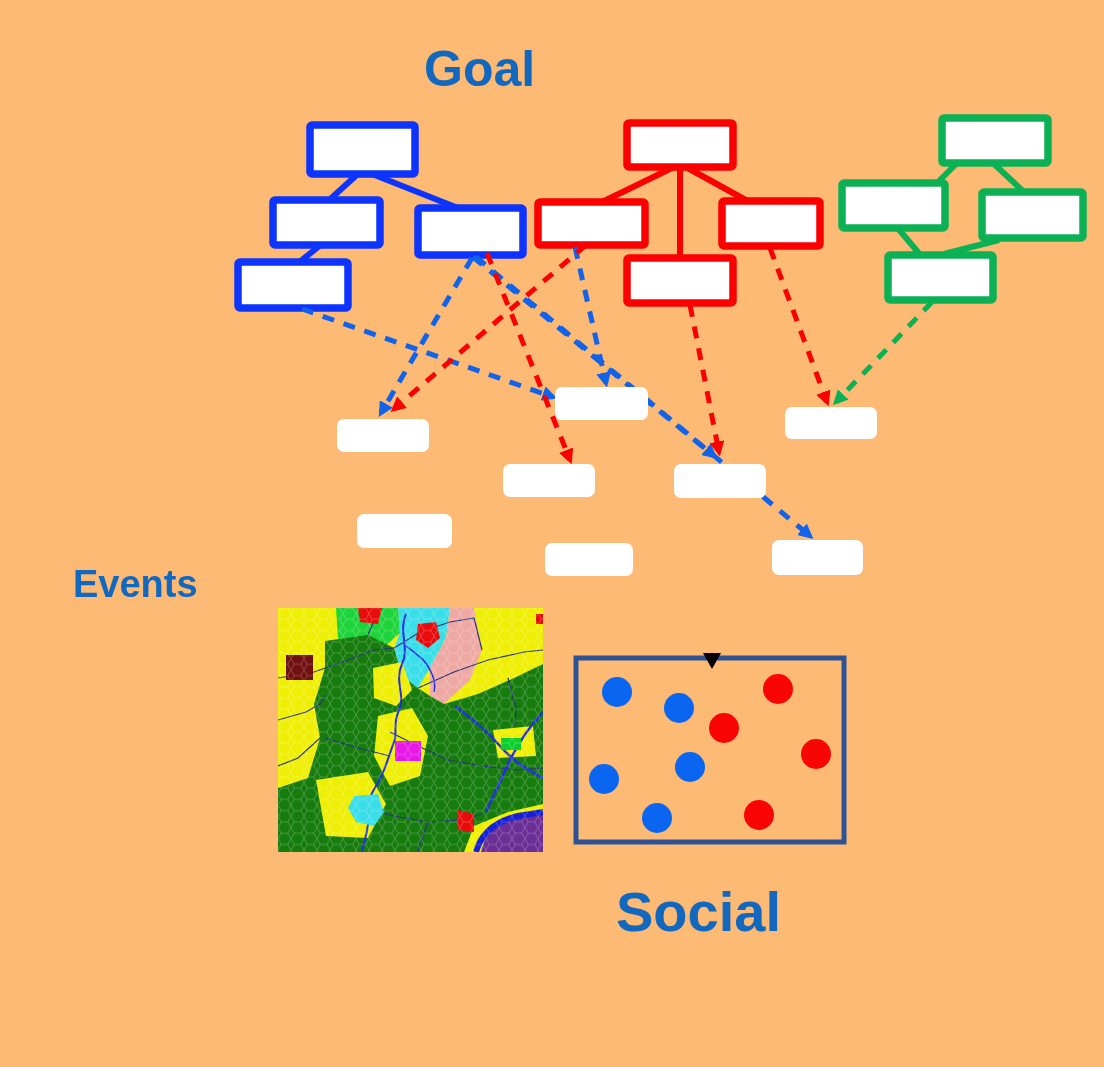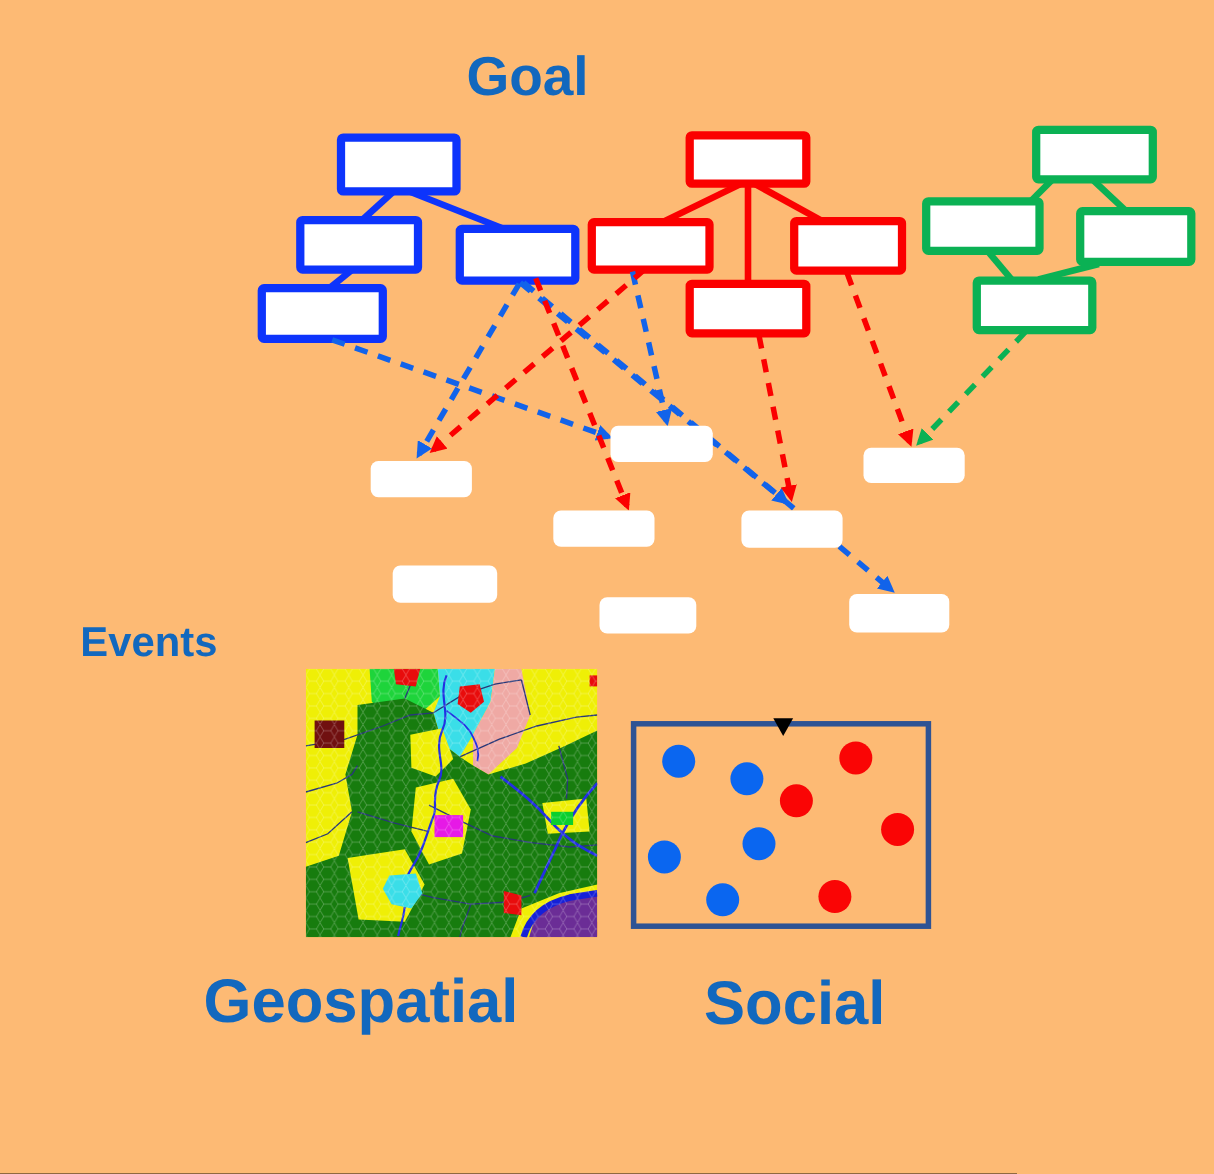--- a/index.html
+++ b/index.html
@@ -4,21 +4,21 @@
 <style>
   html,body{margin:0;padding:0;background:#000;}
   #stage{position:relative;width:1104px;height:1067px;background:#000;overflow:hidden;
          font-family:"Liberation Sans",sans-serif;}
   #diagram-canvas{position:absolute;left:0;top:0;width:1104px;height:1067px;}
   .map{position:absolute;left:278px;top:608px;width:265px;height:244px;}
   .dlabel{position:absolute;font-weight:700;line-height:1;letter-spacing:0px;}
   #goal-label{left:424px;top:44px;font-size:50px;}
   #events-label{left:52px;top:565px;font-size:38px;margin-left:21px;}
   #geospatial-label{left:185px;top:882px;font-size:56px;}
-  #social-label{left:640px;top:884px;font-size:56px;}
+  #social-label{left:616px;top:884px;font-size:56px;}
 </style>
 </head>
 <body>
 
 <div id="stage" style="background: #fdba74;">
 
   <svg id="diagram-canvas" viewBox="0 0 1104 1067" xmlns="http://www.w3.org/2000/svg">
       <defs>
         <marker id="arr-blue" viewBox="0 0 10 10" refX="7" refY="5" markerWidth="3" markerHeight="3" orient="auto">
           <path d="M0,0 L10,5 L0,10 Z" fill="#1263ea"></path>
@@ -143,16 +143,15 @@
       <polygon points="180,202 196,206 196,224 180,222" fill="#e80c0c"></polygon>
       <rect x="247" y="230" width="18" height="13" fill="#e80c0c"></rect>
       <polygon points="203,244 210,220 240,210 265,206 265,244" fill="#6b2d96"></polygon>
       <path d="M198,244 Q206,216 240,208 L265,204" stroke="#1520d8" stroke-width="6" fill="none"></path>
     </g>
     <rect width="265" height="244" fill="url(#hexpat)" opacity="0.55"></rect>
   </svg>
 
   <div class="dlabel" id="goal-label" style="color: rgb(18, 104, 190);">Goal</div>
   <div class="dlabel" id="events-label" style="color: rgb(18, 104, 190);">Events</div>
-  <div class="dlabel" id="geospatial-label" style="color: rgb(18, 104, 190);">Geospatial</div>
   <div class="dlabel" id="social-label" style="color: rgb(18, 104, 190);">Social</div>
 
 </div>
 
 </body></html>

